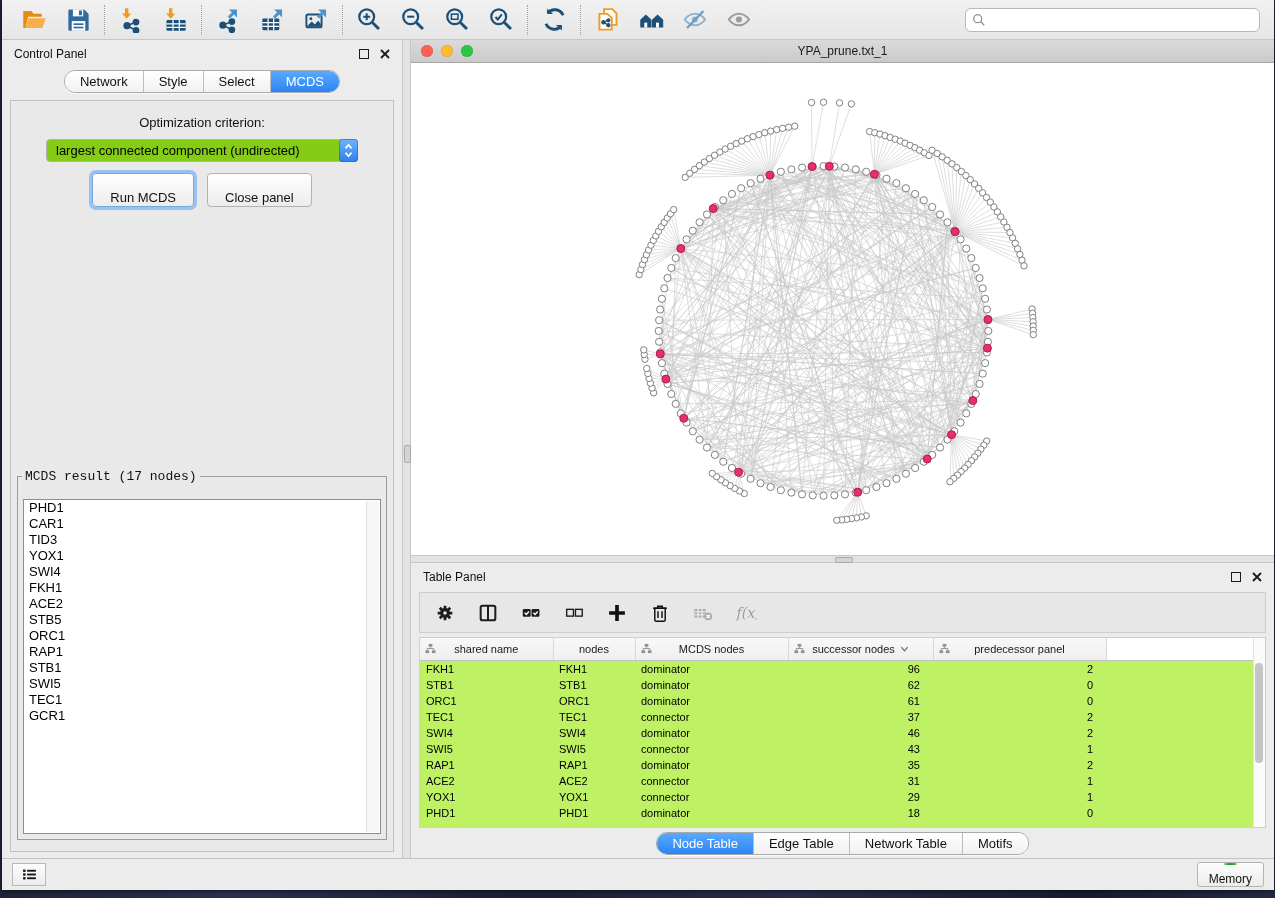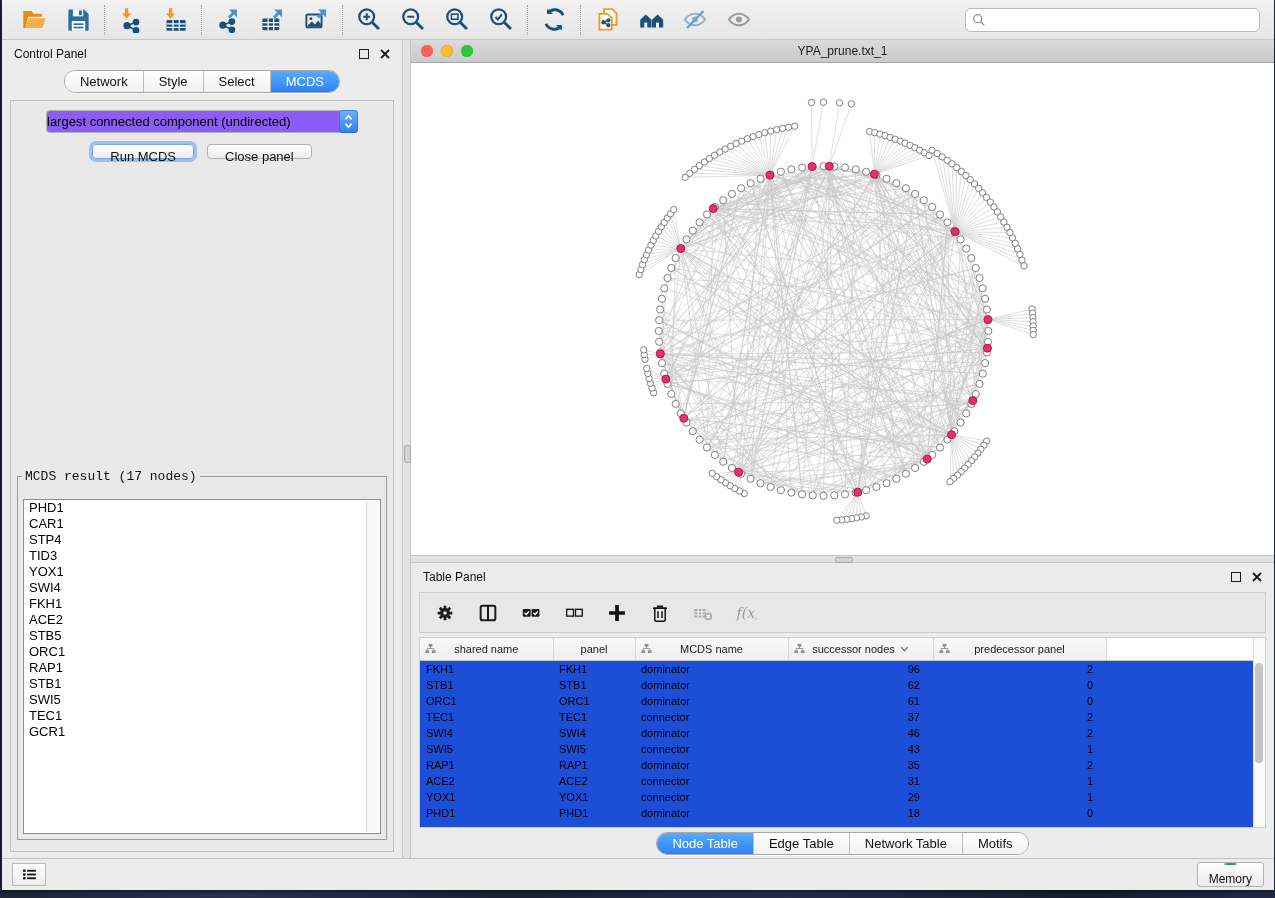--- a/index.html
+++ b/index.html
@@ -32,27 +32,27 @@
   .control-panel{width:400px;flex:none;display:flex;flex-direction:column;background:#ececec;}
   .cp-tabs{display:flex;justify-content:center;margin:2px 0 7px;}
   .segmented{display:inline-flex;border:1px solid #a9a9a9;border-radius:11px;overflow:hidden;height:21px;
     background:#fff;box-shadow:0 1px 0 rgba(255,255,255,.7);}
   .seg{padding:0 15px;font-size:13px;display:flex;align-items:center;color:#111;
     background:linear-gradient(#fff,#f1f1f1);border-left:1px solid #bdbdbd;cursor:pointer;white-space:nowrap;}
   .seg:first-child{border-left:none;}
   .seg.active{background:linear-gradient(#58aafe,#2c84f4);color:#fff;}
   .cp-content{flex:1;margin:0 8px 6px;background:#e9e9e9;border:1px solid #c2c2c2;position:relative;}
   .opt-label{text-align:center;margin-top:14px;font-size:13px;color:#111;}
-  .dropdown{width:312px;height:23px;margin:9px auto 0;background:#8b5cf6;border:1px solid #b2b2b2;border-radius:4px;
-    display:flex;align-items:center;position:relative;font-size:13px;box-sizing:border-box;cursor:pointer;}
+  .dropdown{width:312px;height:23px;margin:9px auto 0;background:#84cc16;border:1px solid #b2b2b2;border-radius:4px;
+    display:flex;align-items:center;position:relative;font-size:13px;padding-left:9px;box-sizing:border-box;cursor:pointer;}
   .dd-stepper{position:absolute;right:-1px;top:-1px;bottom:-1px;width:19px;border-radius:4px;
     background:linear-gradient(#6fb3fd,#2e80eb);display:flex;align-items:center;justify-content:center;
     box-shadow:inset 0 0 0 1px rgba(35,100,190,.6);}
   .btn-row{display:flex;justify-content:center;gap:13px;margin-top:11px;}
-  .mac-btn{height:15px;padding:4px 17px;font-size:13px;font-family:inherit;color:#111;
+  .mac-btn{height:15px;padding:16px 17px;font-size:13px;font-family:inherit;color:#111;
     background:linear-gradient(#ffffff,#ececec);border:1px solid #b2b2b2;border-radius:4px;cursor:pointer;}
   .mac-btn.focused{box-shadow:0 0 0 3px rgba(116,176,243,.7);border-color:#79a7e2;}
   .result-box{position:absolute;left:6px;right:6px;top:368px;bottom:11px;border:1px solid #9b9b9b;
     margin:0;padding:0;}
   .result-box legend{font-size:13px;color:#111;margin-left:4px;padding:0 3px;font-family:Liberation Mono, monospace;}
   .result-list{position:absolute;left:5px;right:5px;top:15px;bottom:5px;background:#fff;
     border:1px solid #8e8e8e;overflow:hidden;}
   .result-item{font-size:13px;line-height:16px;padding-left:5px;color:#000;cursor:default;}
   .list-scroll{position:absolute;top:1px;bottom:1px;right:1px;width:12px;background:#f7f7f7;border-left:1px solid #dedede;}
 
@@ -75,21 +75,21 @@
   .light{width:12px;height:12px;border-radius:50%;box-shadow:inset 0 0 1px rgba(0,0,0,.35);cursor:pointer;}
   .net-title{position:absolute;left:0;right:0;text-align:center;font-size:12px;color:#1a1a1a;}
   .net-canvas{flex:1;background:#fff;overflow:hidden;}
 
   
   .table-panel{flex:1;display:flex;flex-direction:column;background:#ececec;min-height:0;}
   .table-toolbar{margin:1px 8px 4px;height:41px;flex:none;background:#e7e7e7;border:1px solid #cdcdcd;
     display:flex;align-items:center;gap:19px;padding:0 13px;box-sizing:border-box;}
   .tt-btn{background:none;border:none;padding:0;width:24px;height:24px;display:flex;align-items:center;justify-content:center;cursor:pointer;}
   .tt-btn svg{width:22px;height:22px;}
-  .table-wrap{margin:0 8px;flex:1;min-height:0;background:#1d4ed8;border:1px solid #cfcfcf;position:relative;overflow:hidden;}
+  .table-wrap{margin:0 8px;flex:1;min-height:0;background:#bef264;border:1px solid #cfcfcf;position:relative;overflow:hidden;}
   table{border-collapse:collapse;table-layout:fixed;font-size:11px;width:835px;}
   thead th{height:22px;background:linear-gradient(#f8f8f8,#efefef);border-bottom:1px solid #c3c3c3;
     border-right:1px solid #d8d8d8;font-weight:normal;color:#1a1a1a;position:relative;padding:0;cursor:pointer;}
   thead th.filler{background:#fff;border-right:none;cursor:default;}
   .th-inner{display:flex;align-items:center;justify-content:center;gap:5px;height:100%;}
   .th-tree{position:absolute;left:5px;top:5px;}
   tbody td{height:16px;padding:0 6px;color:#000;white-space:nowrap;overflow:hidden;line-height:16px;}
   tbody td.num{text-align:right;padding-right:13px;}
   .table-scrollbar{position:absolute;top:0;bottom:0;right:0;width:11px;background:#fafafa;border-left:1px solid #e2e2e2;}
   .table-scrollbar .thumb{position:absolute;top:25px;left:1px;width:8px;height:100px;background:#c5c5c5;border-radius:4px;cursor:pointer;}
@@ -296,40 +296,40 @@
         </div>
         <div class="cp-tabs">
           <div class="segmented" id="cp-tabs">
               <div class="seg">Network</div>
               <div class="seg">Style</div>
               <div class="seg">Select</div>
               <div class="seg active">MCDS</div>
             </div>
         </div>
         <div class="cp-content">
+          <div class="opt-label">Optimization criterion:</div>
           <div class="dropdown">
             <span>largest connected component (undirected)</span>
             <span class="dd-stepper">
               <svg width="9" height="15" viewBox="0 0 9 15">
                 <path d="M1.5 5.4L4.5 1.8 7.5 5.4" stroke="#fff" stroke-width="1.7" fill="none"></path>
                 <path d="M1.5 9.6l3 3.6 3-3.6" stroke="#fff" stroke-width="1.7" fill="none"></path>
               </svg>
             </span>
           </div>
           <div class="btn-row">
             <button class="mac-btn focused">Run MCDS</button>
             <button class="mac-btn">Close panel</button>
           </div>
           <fieldset class="result-box">
             <legend>MCDS result (17 nodes)</legend>
             <div class="result-list" id="result-list">
               <div class="list-scroll"></div>
             <div class="result-item">PHD1</div>
                 <div class="result-item">CAR1</div>
-                <div class="result-item">STP4</div>
                 <div class="result-item">TID3</div>
                 <div class="result-item">YOX1</div>
                 <div class="result-item">SWI4</div>
                 <div class="result-item">FKH1</div>
                 <div class="result-item">ACE2</div>
                 <div class="result-item">STB5</div>
                 <div class="result-item">ORC1</div>
                 <div class="result-item">RAP1</div>
                 <div class="result-item">STB1</div>
                 <div class="result-item">SWI5</div>
@@ -1245,34 +1245,34 @@
                           <rect x="7.5" y="8" width="4" height="3"></rect>
                         </g>
                         <path d="M6 4v2M2.5 8V6h7v2" stroke="#8f8f8f" fill="none"></path>
                       </svg>
                       <span class="th-inner">
                         <span>shared name</span>
                       </span>
                     </th>
                     <th>
                       <span class="th-inner">
-                        <span>panel</span>
+                        <span>nodes</span>
                       </span>
                     </th>
                     <th>
                       <svg class="th-tree" viewBox="0 0 12 12" width="11" height="11">
                         <g fill="#8f8f8f">
                           <rect x="4" y="1" width="4" height="3"></rect>
                           <rect x="0.5" y="8" width="4" height="3"></rect>
                           <rect x="7.5" y="8" width="4" height="3"></rect>
                         </g>
                         <path d="M6 4v2M2.5 8V6h7v2" stroke="#8f8f8f" fill="none"></path>
                       </svg>
                       <span class="th-inner">
-                        <span>MCDS name</span>
+                        <span>MCDS nodes</span>
                       </span>
                     </th>
                     <th>
                       <svg class="th-tree" viewBox="0 0 12 12" width="11" height="11">
                         <g fill="#8f8f8f">
                           <rect x="4" y="1" width="4" height="3"></rect>
                           <rect x="0.5" y="8" width="4" height="3"></rect>
                           <rect x="7.5" y="8" width="4" height="3"></rect>
                         </g>
                         <path d="M6 4v2M2.5 8V6h7v2" stroke="#8f8f8f" fill="none"></path>

